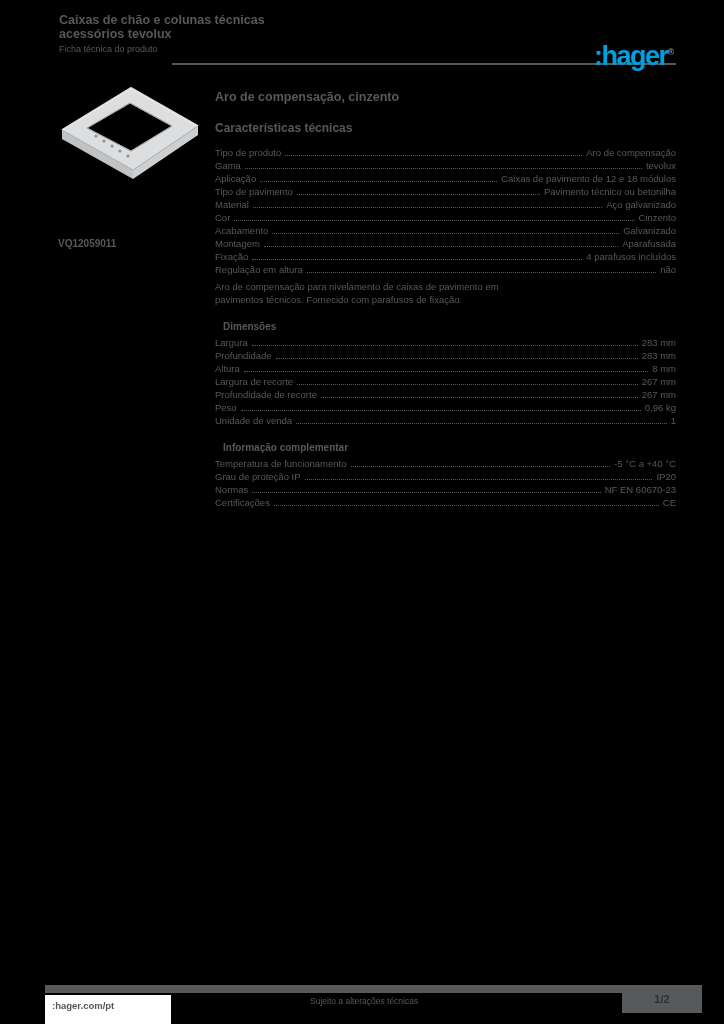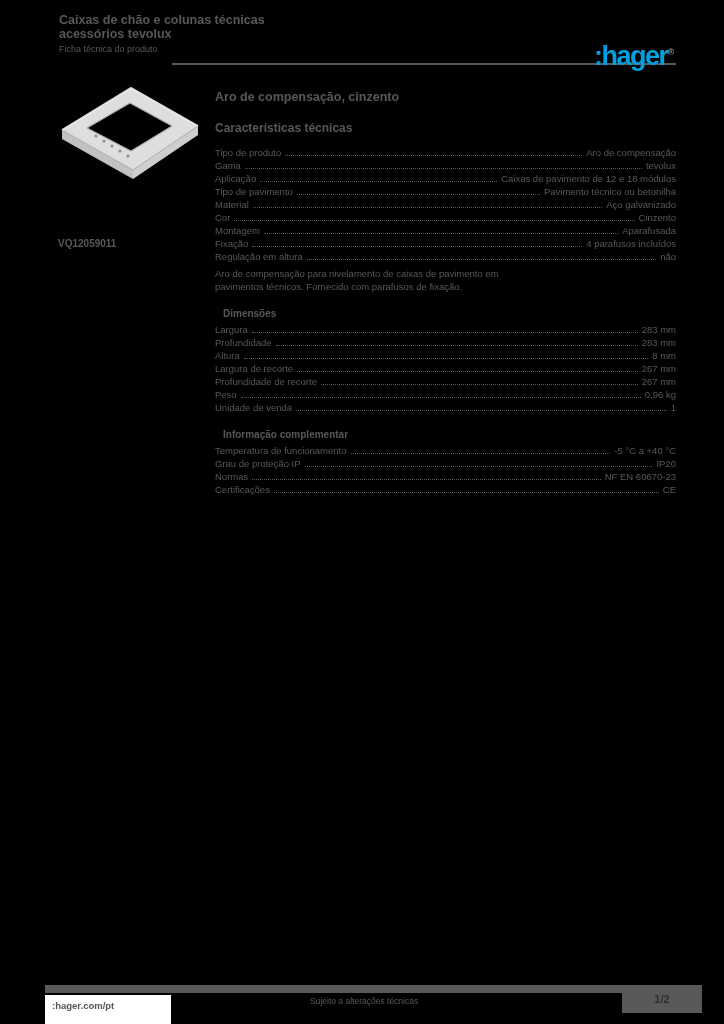--- a/index.html
+++ b/index.html
@@ -102,20 +102,25 @@
           <span class="spec-label">Material</span>
           <span class="leader"></span>
           <span class="spec-value">Aço galvanizado</span>
         </div>
         <div class="spec-row">
           <span class="spec-label">Cor</span>
           <span class="leader"></span>
           <span class="spec-value">Cinzento</span>
         </div>
         <div class="spec-row">
+          <span class="spec-label">Acabamento</span>
+          <span class="leader"></span>
+          <span class="spec-value">Galvanizado</span>
+        </div>
+        <div class="spec-row">
           <span class="spec-label">Montagem</span>
           <span class="leader"></span>
           <span class="spec-value">Aparafusada</span>
         </div>
         <div class="spec-row">
           <span class="spec-label">Fixação</span>
           <span class="leader"></span>
           <span class="spec-value">4 parafusos incluídos</span>
         </div>
         <div class="spec-row">

